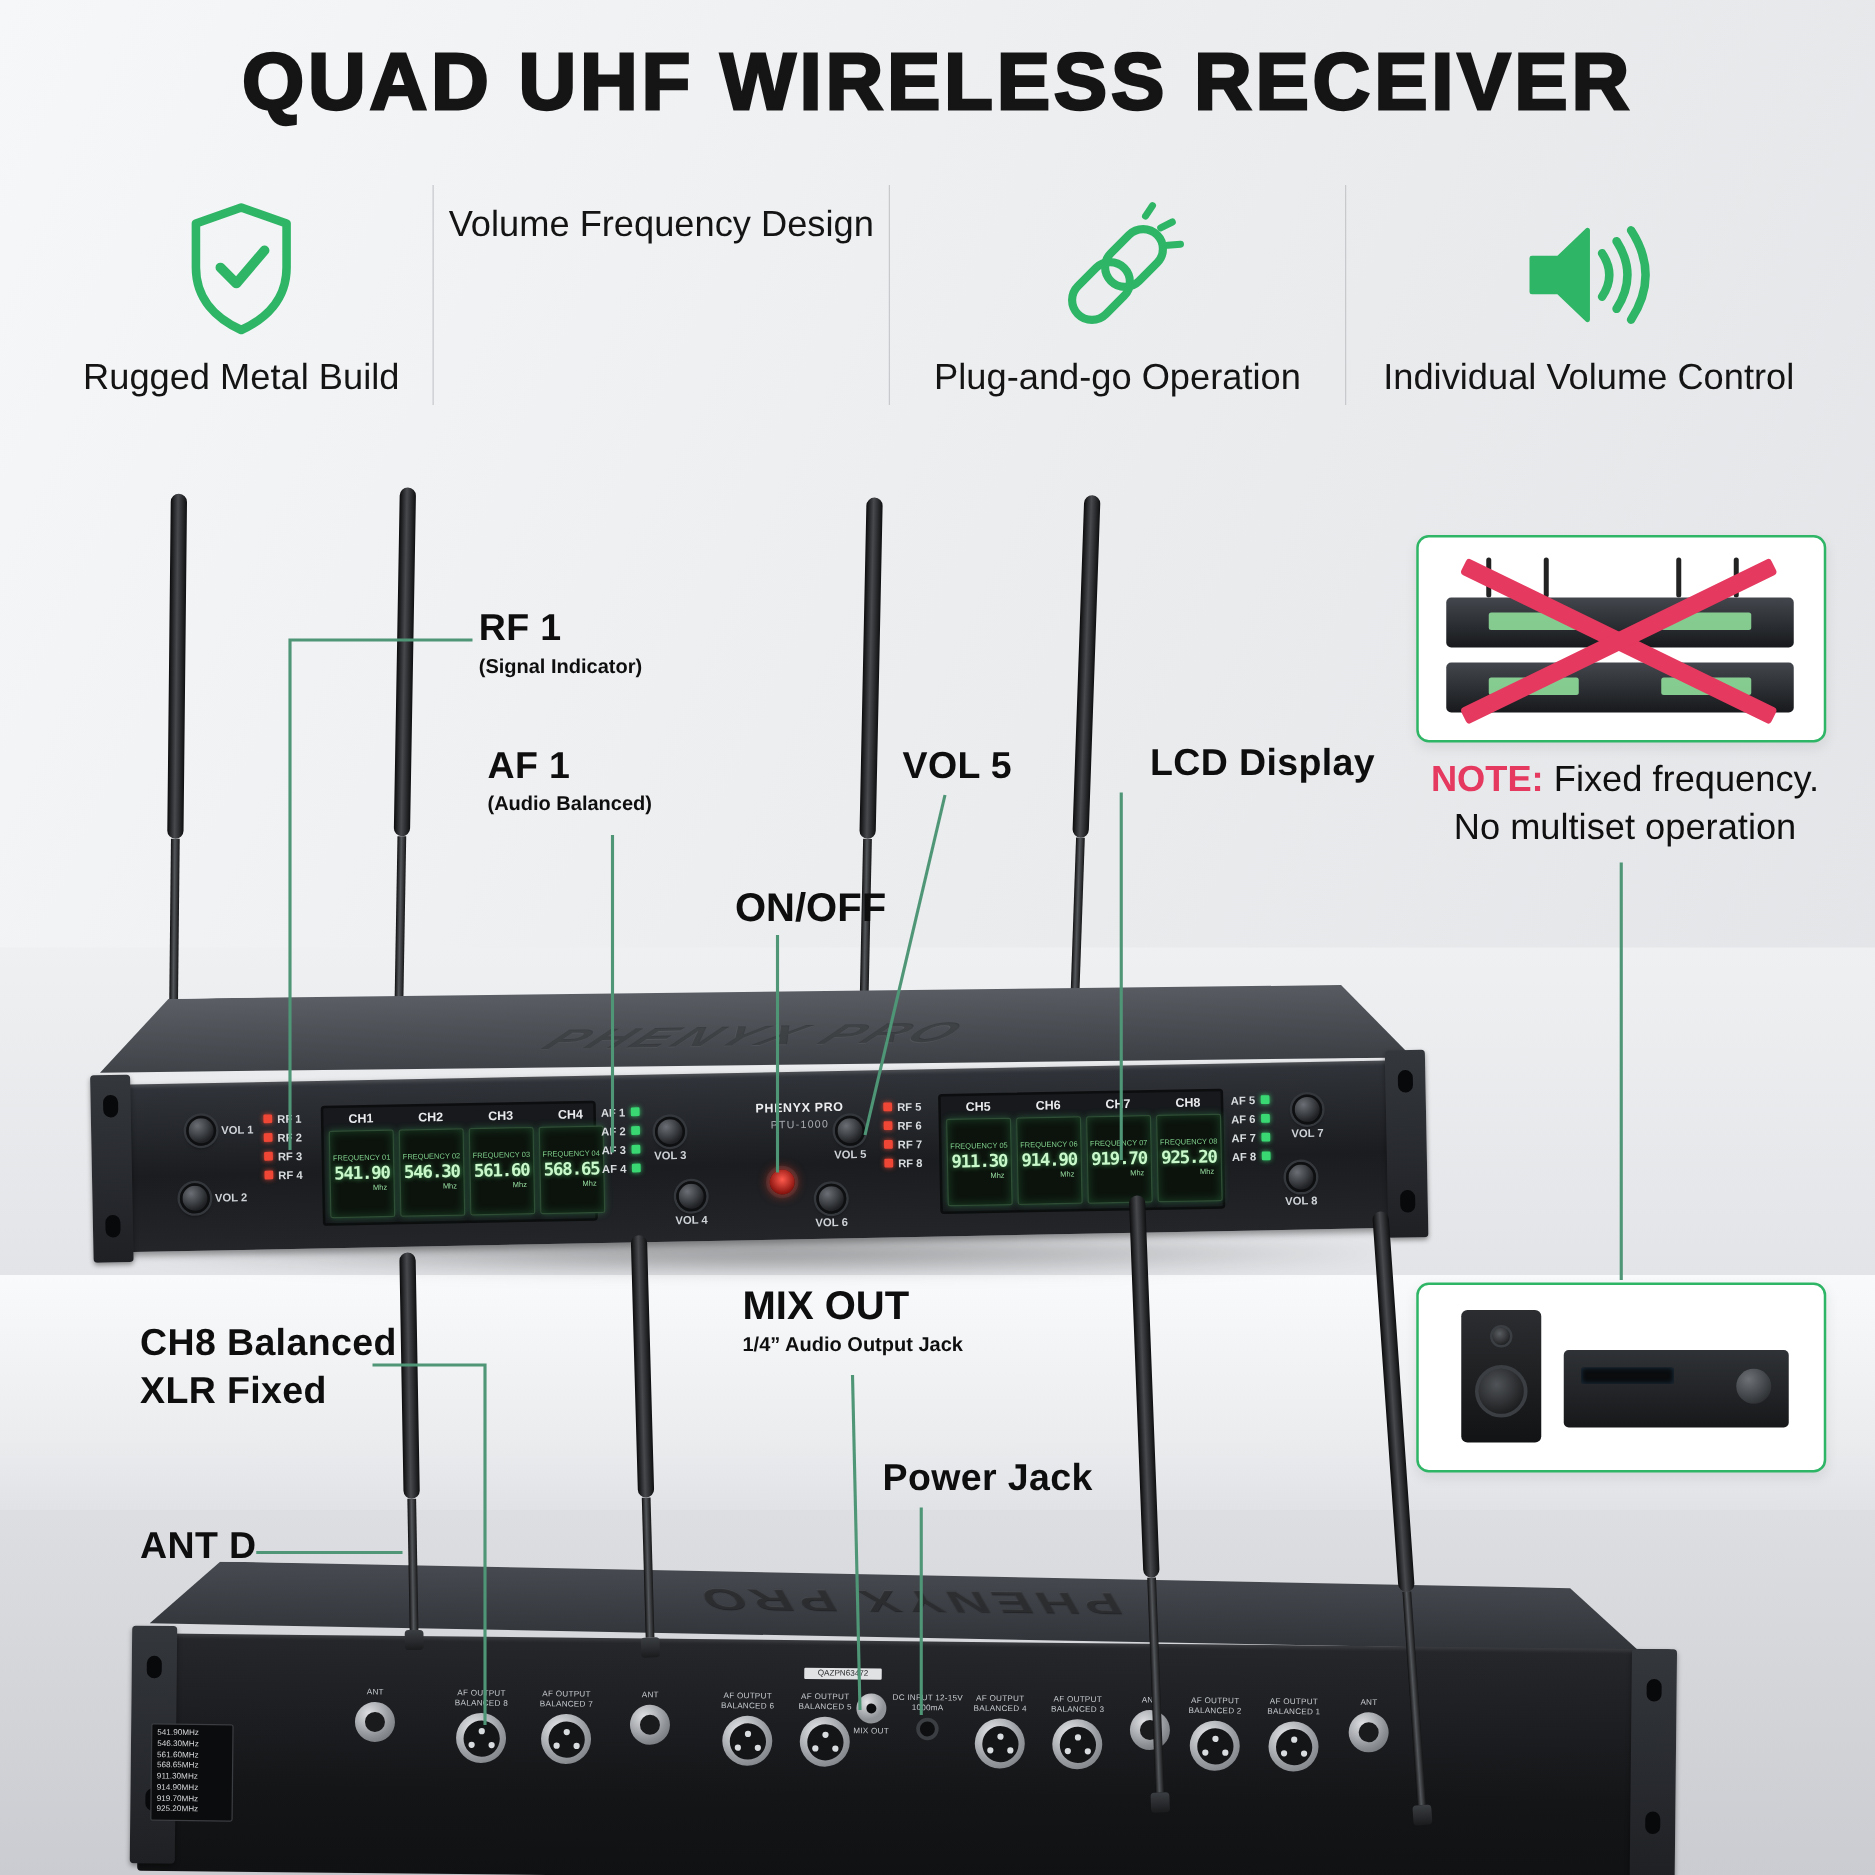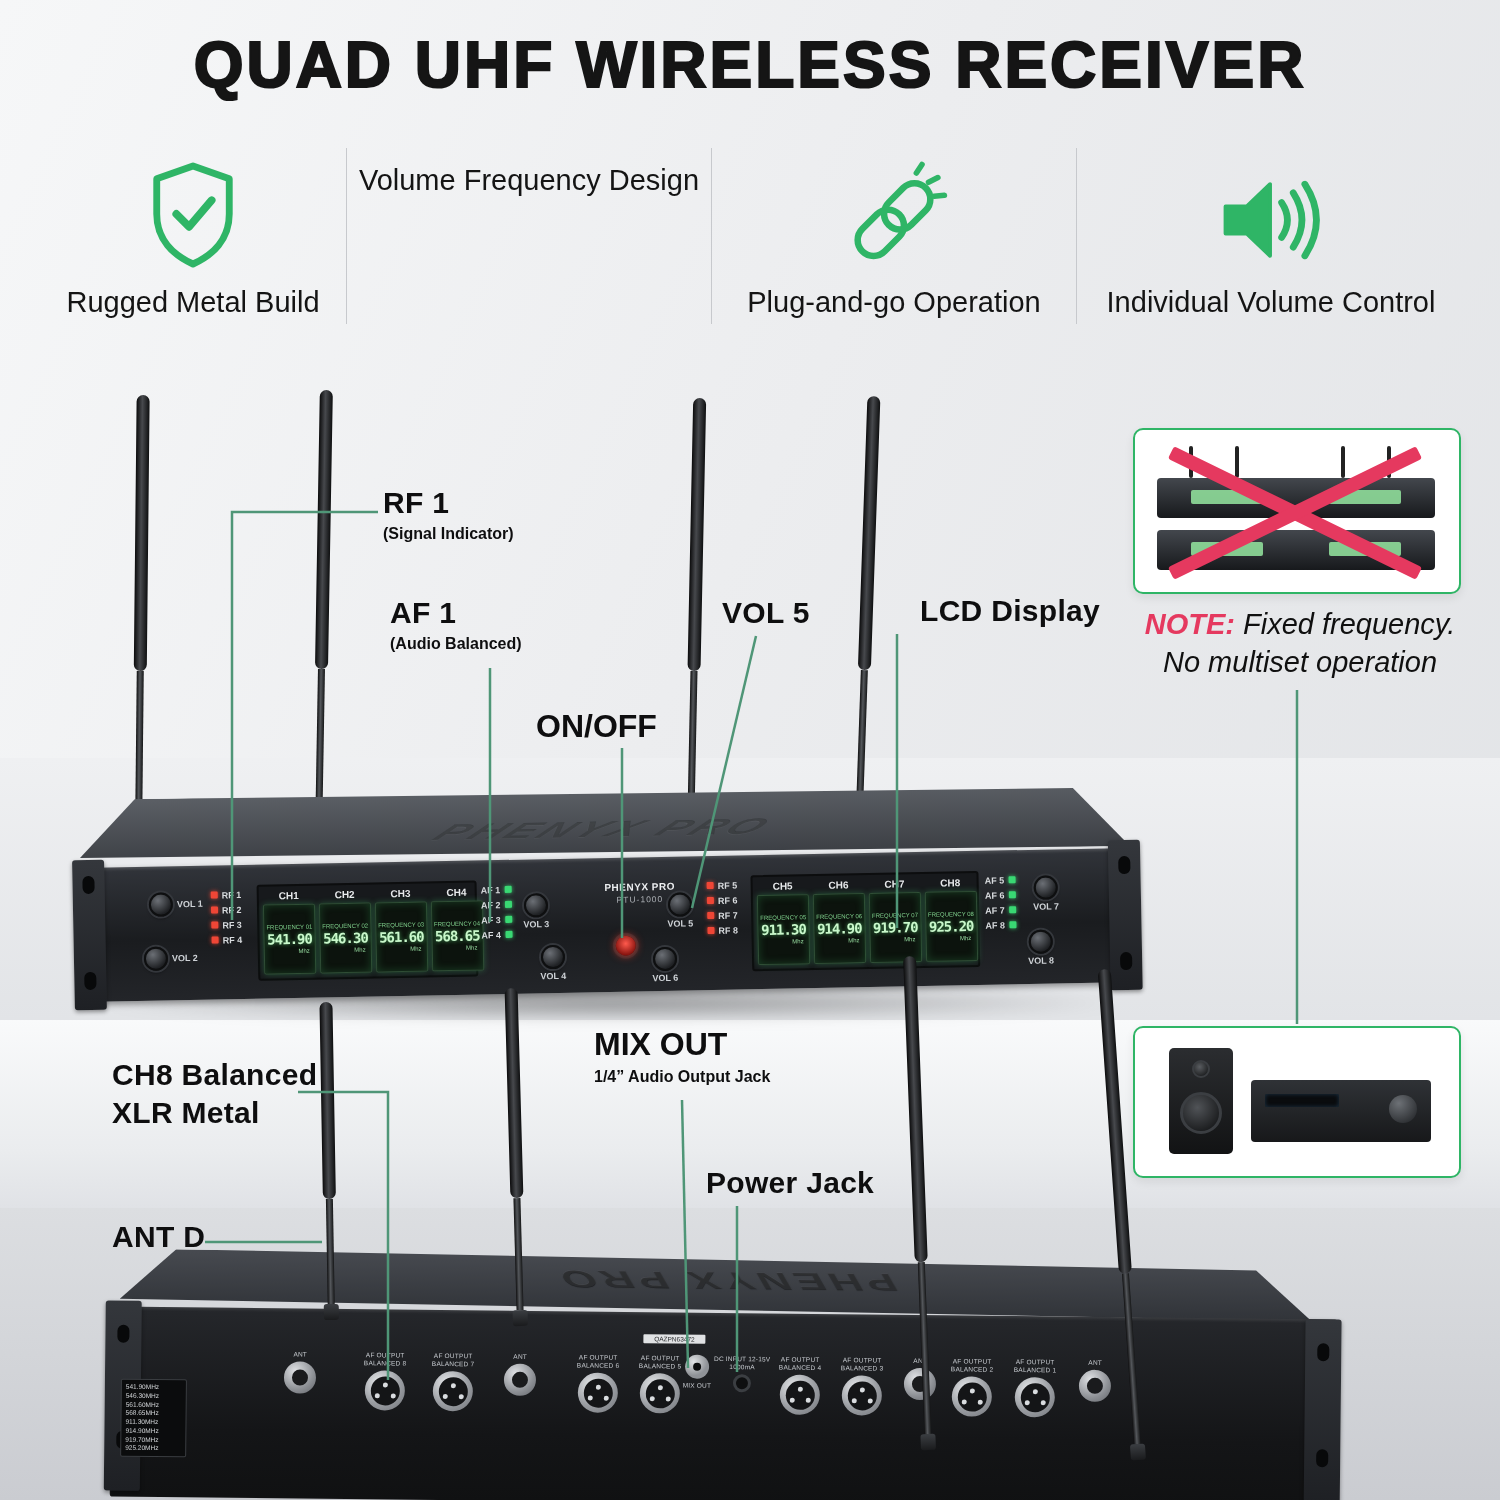--- a/index.html
+++ b/index.html
@@ -22,21 +22,21 @@
   .feature-label{margin-top:16px;font-size:29px;font-weight:normal;color:#141414;white-space:nowrap;}
   .vdiv{position:absolute;top:148px;width:1px;height:176px;background:#c7c9cd;z-index:8;}
   
   .callout{position:absolute;color:#0e0e0f;z-index:9;}
   .c-main{font-size:30px;font-weight:bold;letter-spacing:.3px;white-space:nowrap;}
   .c-big{font-size:32px;font-weight:bold;white-space:nowrap;}
   .c-sub{font-size:16px;font-weight:bold;margin-top:5px;white-space:nowrap;}
   svg.lines{position:absolute;left:0;top:0;z-index:7;color:var(--line);pointer-events:none;}
   
   .note-box{position:absolute;background:#fff;border:2.5px solid var(--accent);border-radius:10px;z-index:8;box-shadow:0 4px 10px rgba(0,0,0,.08);}
-  .note-text{position:absolute;width:366px;text-align:center;font-size:29px;line-height:1.3;color:#101010;z-index:9;font-style:italic;}
+  .note-text{position:absolute;width:366px;text-align:center;font-size:29px;line-height:1.3;color:#101010;z-index:9;}
   .note-prefix{color:var(--note-red);font-weight:bold;}
   .mini-ant{position:absolute;width:4px;height:32px;background:#222;border-radius:2px;top:8px;}
   .mini-rack{position:absolute;width:278px;height:40px;background:linear-gradient(#43474d,#17191c);border-radius:4px;}
   .mini-screen{position:absolute;top:12px;width:72px;height:14px;background:#8fdd9a;border-radius:2px;opacity:.9;}
   .big-x{position:absolute;left:28px;top:8px;width:248px;height:136px;z-index:3;}
   .big-x::before,.big-x::after{content:"";position:absolute;left:-14px;top:60px;width:276px;height:14px;background:var(--note-red);border-radius:3px;}
   .big-x::before{transform:rotate(26deg);}
   .big-x::after{transform:rotate(-26deg);}
   .speaker{position:absolute;left:34px;top:20px;width:64px;height:106px;background:linear-gradient(#2b2d30,#121314);border-radius:5px;}
   .spk-tweet{position:absolute;left:50%;transform:translateX(-50%);top:12px;width:18px;height:18px;border-radius:50%;
@@ -550,33 +550,33 @@
   </svg>
 
   <div class="callout" style="left:383px;top:486px;">
     <div class="c-main">RF 1</div>
     <div class="c-sub">(Signal Indicator)</div>
   </div>
   <div class="callout" style="left:390px;top:596px;">
     <div class="c-main">AF 1</div>
     <div class="c-sub">(Audio Balanced)</div>
   </div>
-  <div class="callout" style="left:536px;top:708px;">
+  <div class="callout" style="left:588px;top:708px;">
     <div class="c-big">ON/OFF</div>
   </div>
   <div class="callout" style="left:722px;top:596px;">
     <div class="c-main">VOL 5</div>
   </div>
   <div class="callout" style="left:920px;top:594px;">
     <div class="c-main">LCD Display</div>
   </div>
 
   <div class="callout" style="left:112px;top:1058px;">
     <div class="c-main">CH8 Balanced</div>
-    <div class="c-main" style="margin-top:4px;">XLR Metal</div>
+    <div class="c-main" style="margin-top:4px;">XLR Fixed</div>
   </div>
   <div class="callout" style="left:594px;top:1026px;">
     <div class="c-big">MIX OUT</div>
     <div class="c-sub">1/4” Audio Output Jack</div>
   </div>
   <div class="callout" style="left:706px;top:1166px;">
     <div class="c-main">Power Jack</div>
   </div>
   <div class="callout" style="left:112px;top:1220px;">
     <div class="c-main">ANT D</div>

